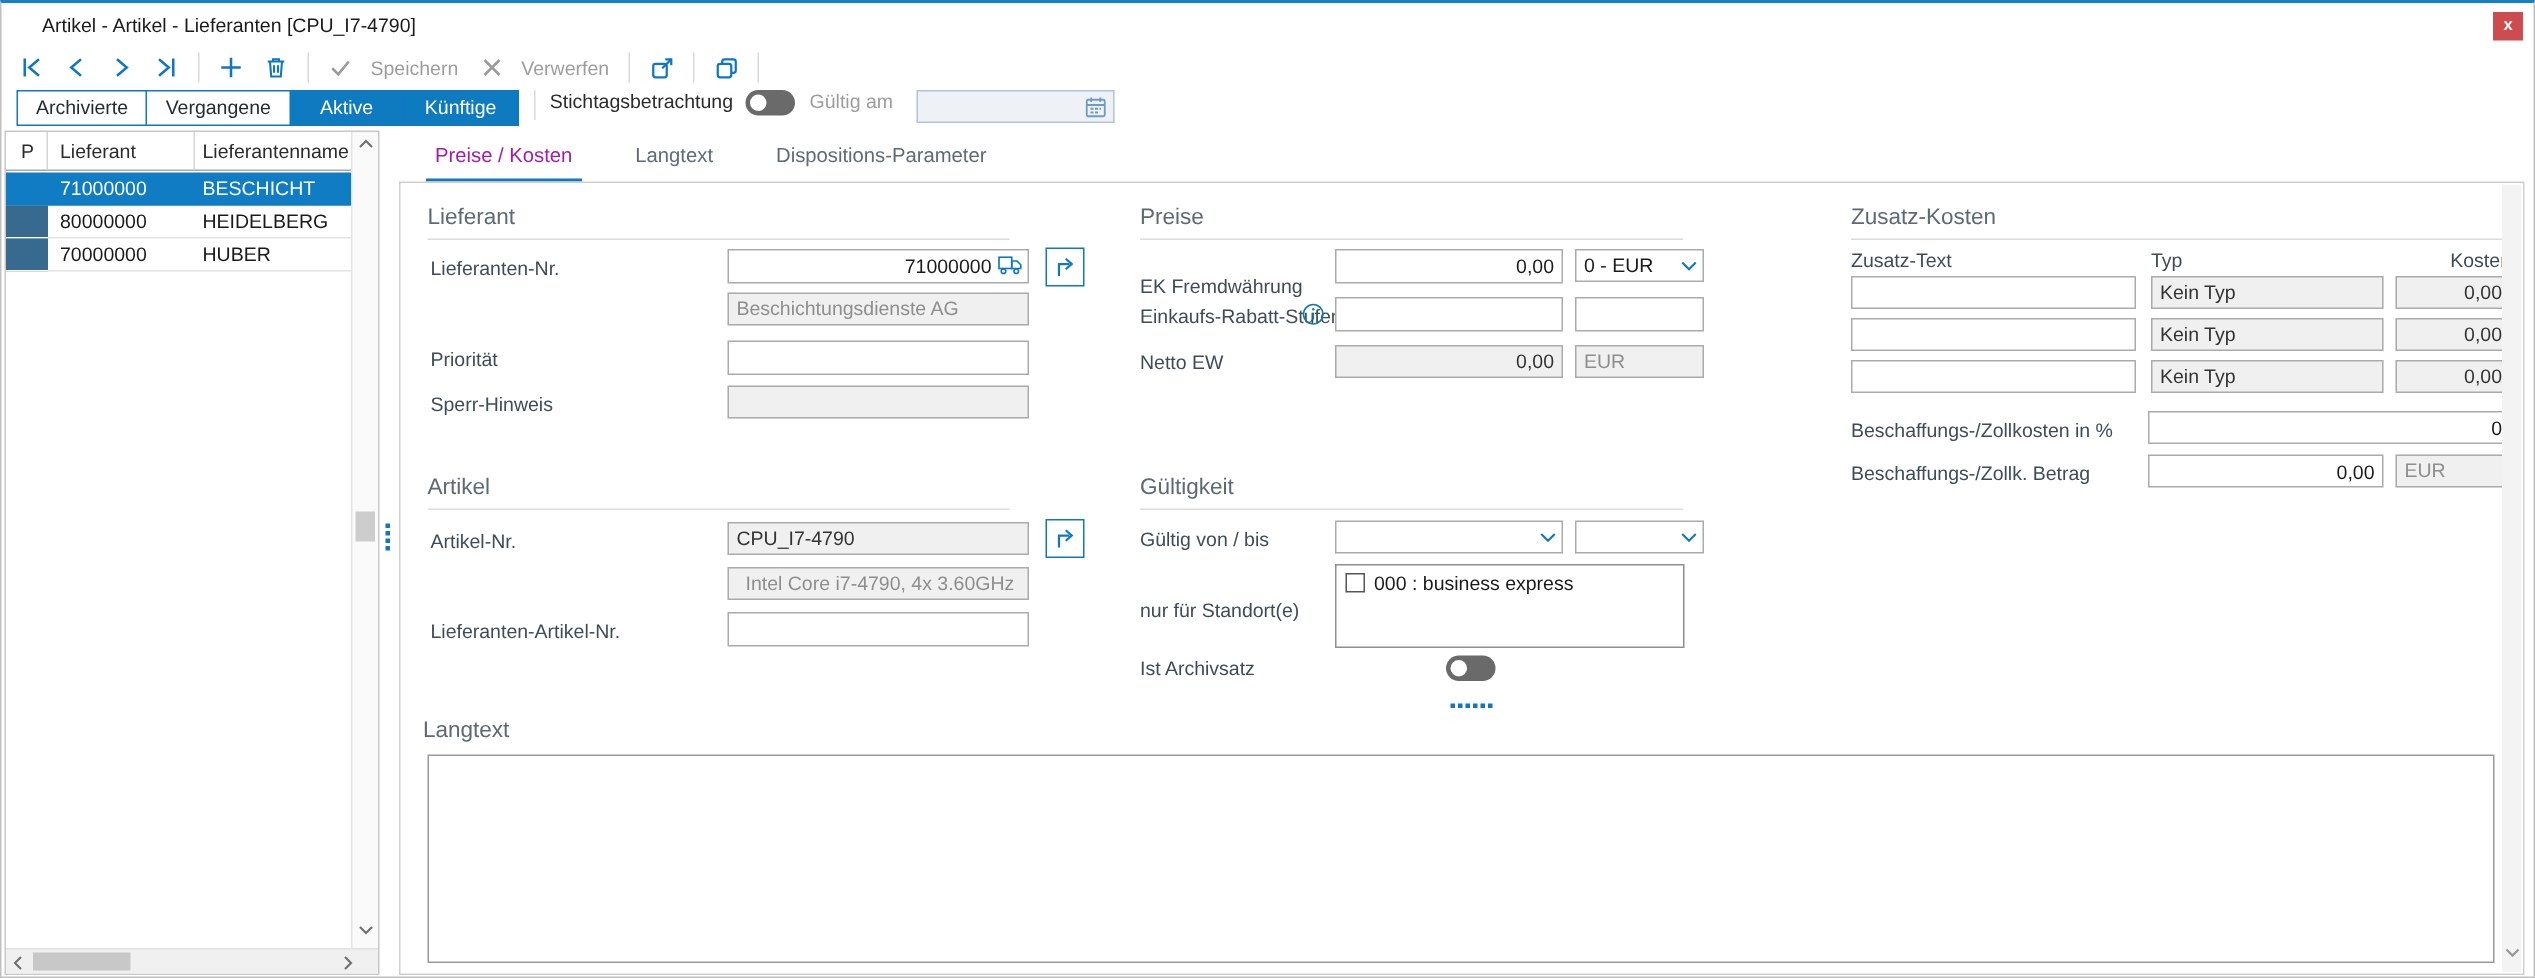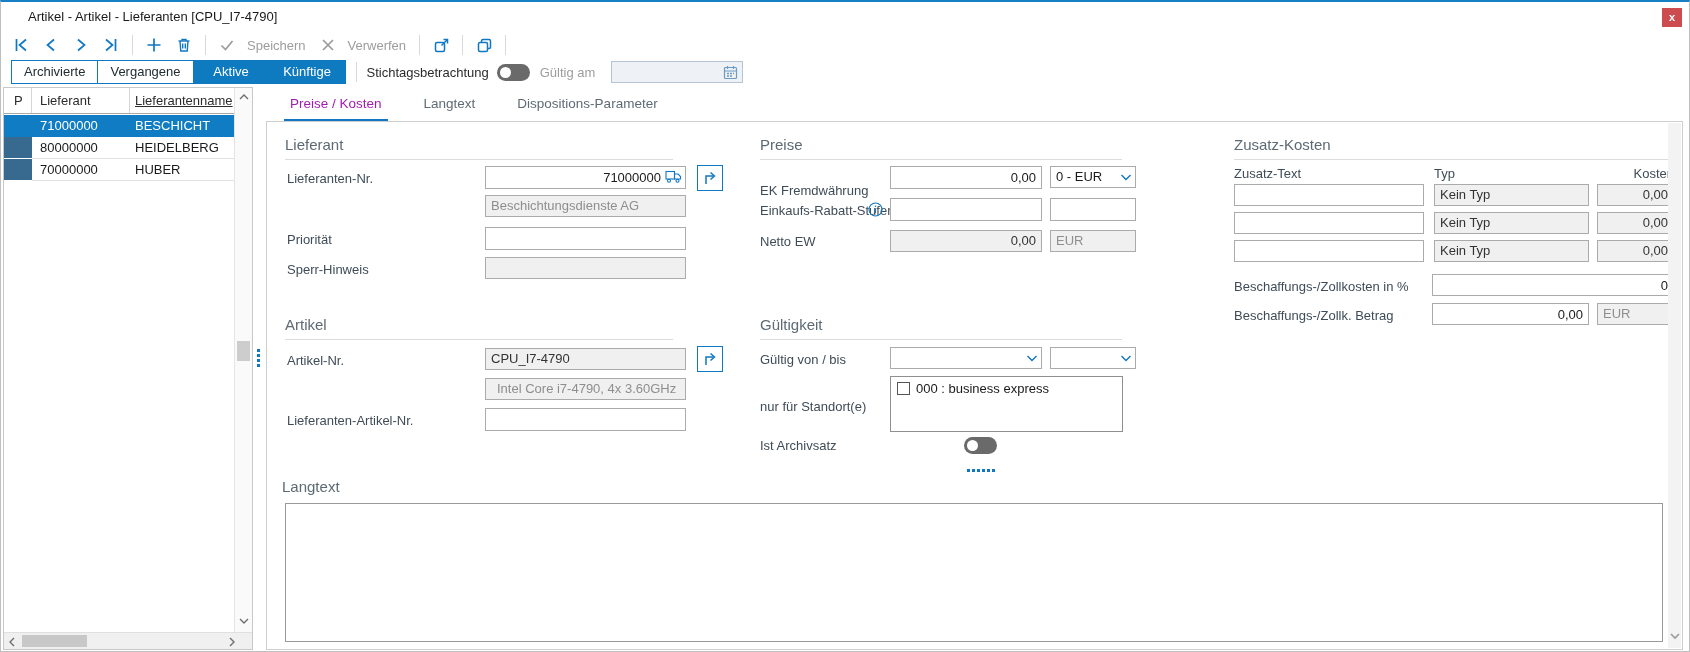--- a/index.html
+++ b/index.html
@@ -14,42 +14,42 @@
   .closebtn { position:absolute; right:7px; top:6px; width:20px; height:19px; background:#cd4c50;
               color:#fff; font-size:11px; font-weight:bold; text-align:center; line-height:19px; cursor:pointer; }
 
   
   .toolbar { position:absolute; left:8px; top:30px; height:26px; display:flex; align-items:center; gap:6px; }
   .tbico { width:24px; height:22px; display:flex; align-items:center; justify-content:center; }
   .tbsep { width:1px; height:20px; background:#d9d9d9; margin:0 3px; }
   .tbtext { font-size:13px; color:#9d9d9d; margin-left:2px; margin-right:4px; }
 
   
-  .filterrow { position:absolute; left:10px; top:58px; height:24px; display:flex; align-items:center; }
+  .filterrow { position:absolute; left:10px; top:58px; height:24px; display:flex; align-items:flex-start; }
   .ftab { height:24px; line-height:22px; padding:0 12px; font-size:13px; color:#222c33; background:#fff;
           border:1px solid #1077c2; border-left-width:0; text-align:center; cursor:pointer; }
   .ftab:first-child { border-left-width:1px; }
   .ftab.on { background:#0e7ac0; color:#fff; }
   .frsep { width:1px; height:20px; background:#d9d9d9; margin:0 10px; }
   .frlabel { font-size:13px; color:#2b2b2b; margin-right:8px; }
   .frlabel.dim { color:#9d9d9d; margin-left:10px; }
   .tgl { position:relative; width:33px; height:17px; border-radius:9px; background:#6a6a6a; cursor:pointer; flex:none; }
   .tgl::after { content:''; position:absolute; left:3px; top:3px; width:11px; height:11px; border-radius:50%; background:#fff; }
   .datefield { position:relative; width:132px; height:22px; margin-left:8px; background:#eef1f5;
                border:1px solid #b4c5d6; }
   .datefield svg { position:absolute; right:4px; top:3px; }
   .datefield input { position:absolute; left:2px; top:1px; width:105px; height:18px; border:0; background:transparent; }
 
   
   .leftpanel { position:absolute; left:2px; top:85px; width:250px; height:563px; border:1px solid #c8c8c8; background:#fff; }
   .thead { position:absolute; left:0; top:0; width:231px; height:26px; display:flex; border-bottom:1px solid #a9a9a9; background:#fff; }
   .th { font-size:13px; color:#2b2b2b; line-height:25px; border-right:1px solid #d5d5d5; padding-left:8px; }
   .th.p { width:28px; padding-left:10px; }
   .th.lf { width:98px; }
-  .th.ln { width:105px; border-right:0; padding-left:5px;text-decoration:underline; }
+  .th.ln { width:105px; border-right:0; padding-left:5px; }
   .trow { position:absolute; left:0; width:231px; height:22px; display:flex; font-size:13px; cursor:pointer; }
   .td { line-height:22px; padding-left:8px; border-bottom:1px solid #e2e2e2; }
   .td.p { width:28px; background:#38698f; padding-left:0; border-bottom:1px solid #fff; }
   .td.lf { width:98px; color:#1a1a1a; }
   .td.ln { width:105px; padding-left:5px; color:#1a1a1a; }
   .trow.sel .td { background:#0f7cc4; color:#fff; border-bottom-color:#0f7cc4; }
   .trow.sel .td.p { background:#0f7cc4; }
   .vscroll { position:absolute; right:0; top:0; width:18px; height:545px; background:#fafafa; border-left:1px solid #e4e4e4; }
   .vthumb { position:absolute; left:2px; top:253px; width:13px; height:20px; background:#cdcdcd; }
   .hscroll { position:absolute; left:0; bottom:0; width:248px; height:17px; background:#f0f0f0; border-top:1px solid #e0e0e0; }

